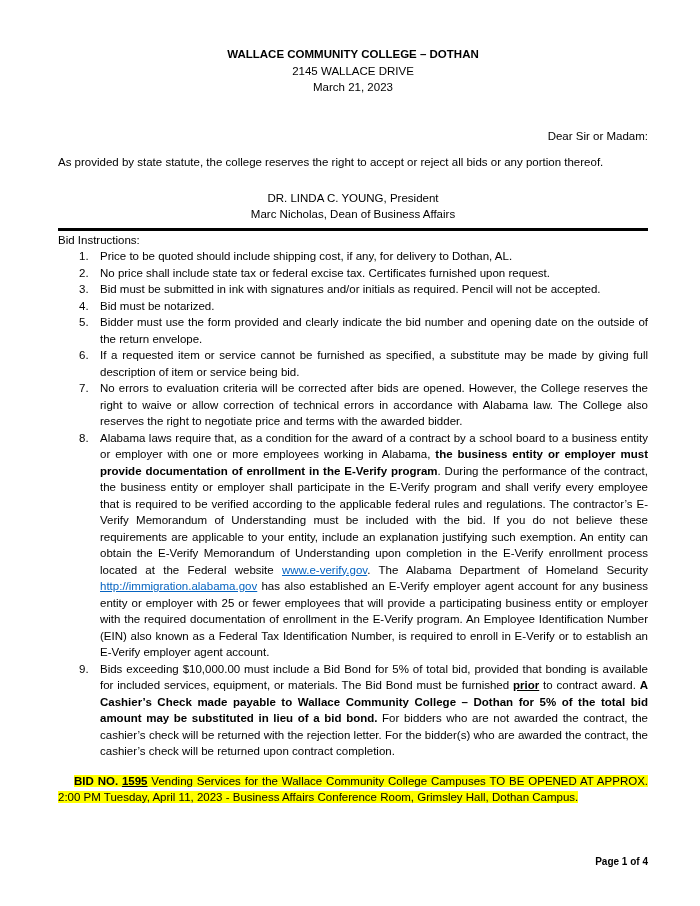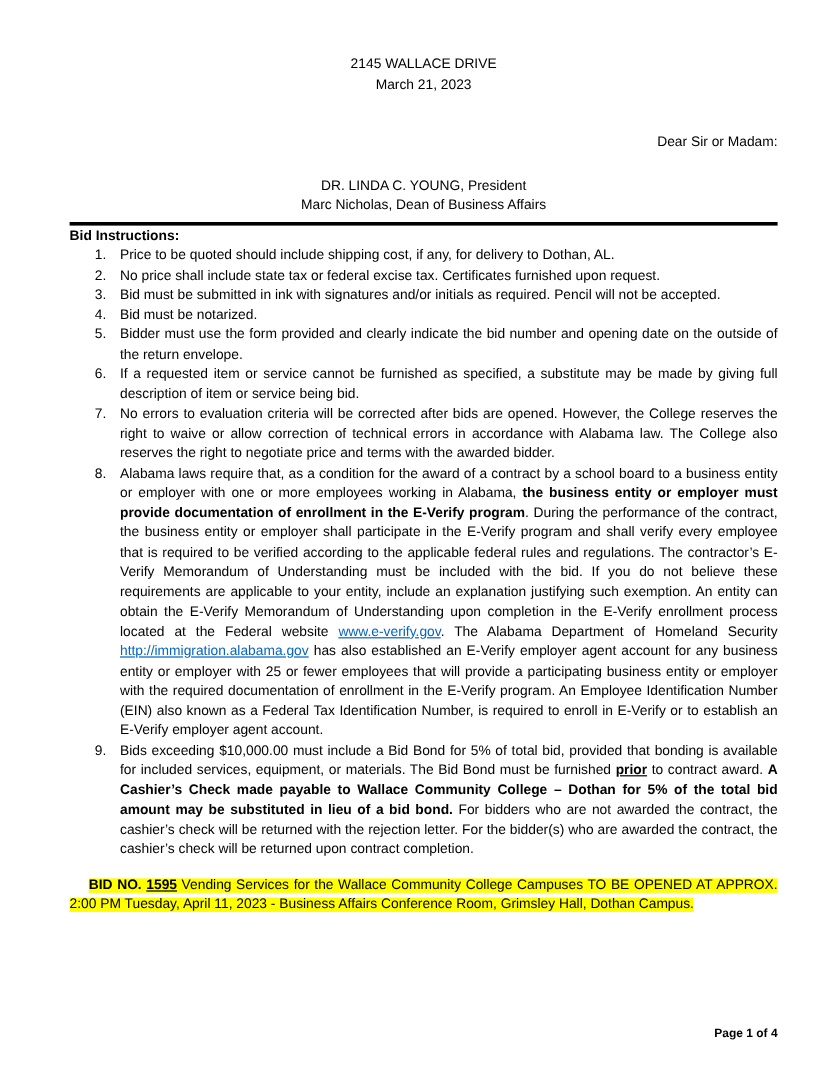--- a/index.html
+++ b/index.html
@@ -19,21 +19,21 @@
     color: var(--text);
     overflow: hidden;
   }
   .content { position: absolute; left: 58px; top: 0; width: 590px; }
   .header { text-align: center; margin-top: 46px; }
   .bold { font-weight: bold; }
   .para { margin: 10px 0 0 0; text-align: justify; }
   .salutation { margin-top: 32px; text-align: right; }
   .sig-block { text-align: center; margin-top: 19px; }
   .rule { height: 0; border-top: 3px solid var(--text); margin-top: 5px; }
-  .instr-heading { font-weight: bold; margin-top: 1px; }
+  .instr-heading { font-weight: normal; margin-top: 1px; }
   .li { display: flex; }
   .li .num { flex: none; width: 21px; margin-left: 21px; }
   .li .txt { flex: 1; text-align: justify; }
   .b { font-weight: bold; }
   .u { text-decoration: underline; }
   a.link { color: var(--link); text-decoration: underline; cursor: pointer; }
   .notice { margin-top: 13px; text-align: justify; }
   .hl-wrap { background: var(--highlight); margin-left: 16px; }
   .footer {
     position: absolute;
@@ -43,27 +43,29 @@
     font-size: 10px;
   }
 </style>
 </head>
 <body>
 
 <div class="page">
   <div class="content">
 
     <div class="header">
+      <div class="bold">WALLACE COMMUNITY COLLEGE – DOTHAN</div>
       <div>2145 WALLACE DRIVE</div>
       <div>March 21, 2023</div>
     </div>
 
     <p class="para salutation">Dear Sir or Madam:</p>
 
 
+    <p class="para">As provided by state statute, the college reserves the right to accept or reject all bids or any portion thereof.</p>
 
     <div class="sig-block">
       <div>DR. LINDA C. YOUNG, President</div>
       <div>Marc Nicholas, Dean of Business Affairs</div>
     </div>
 
     <div class="rule"></div>
 
     <div class="instr-heading">Bid Instructions:</div>
 

